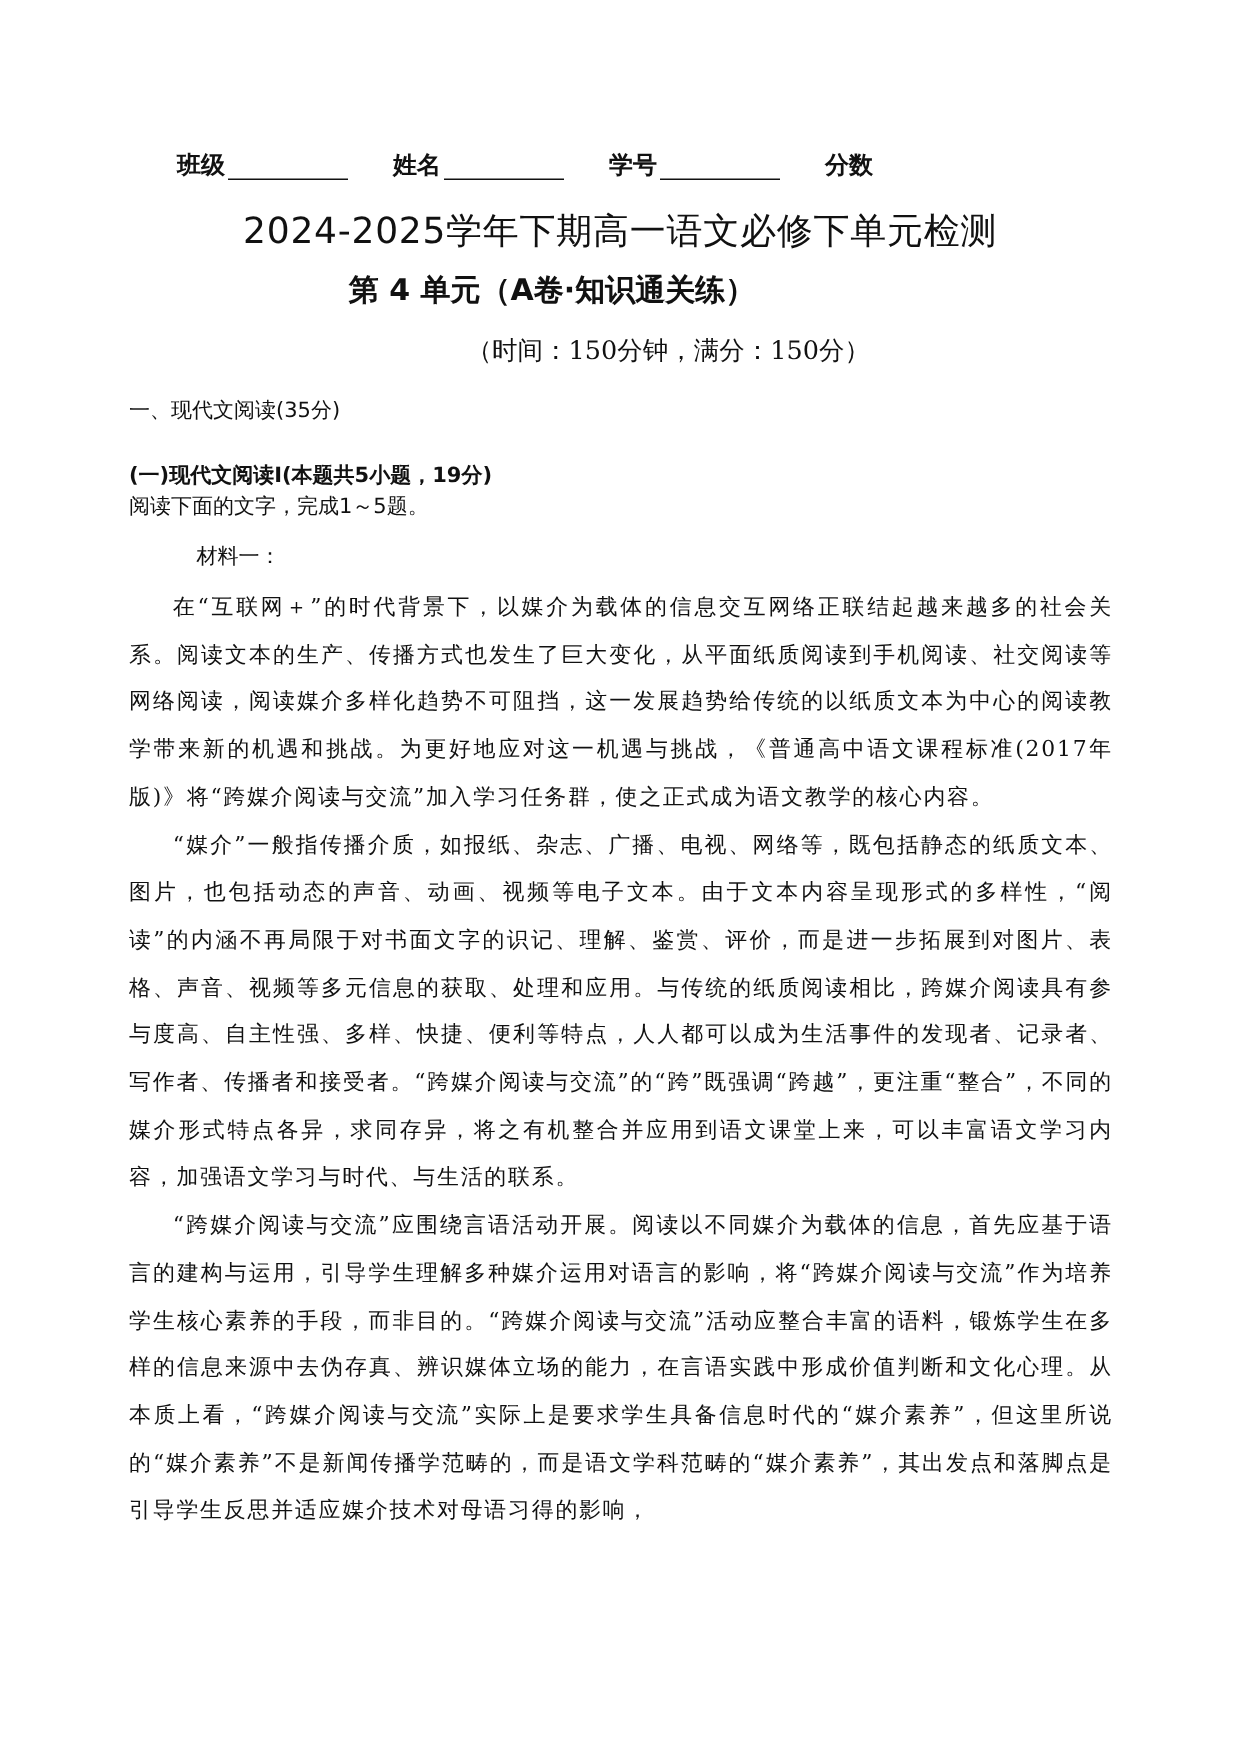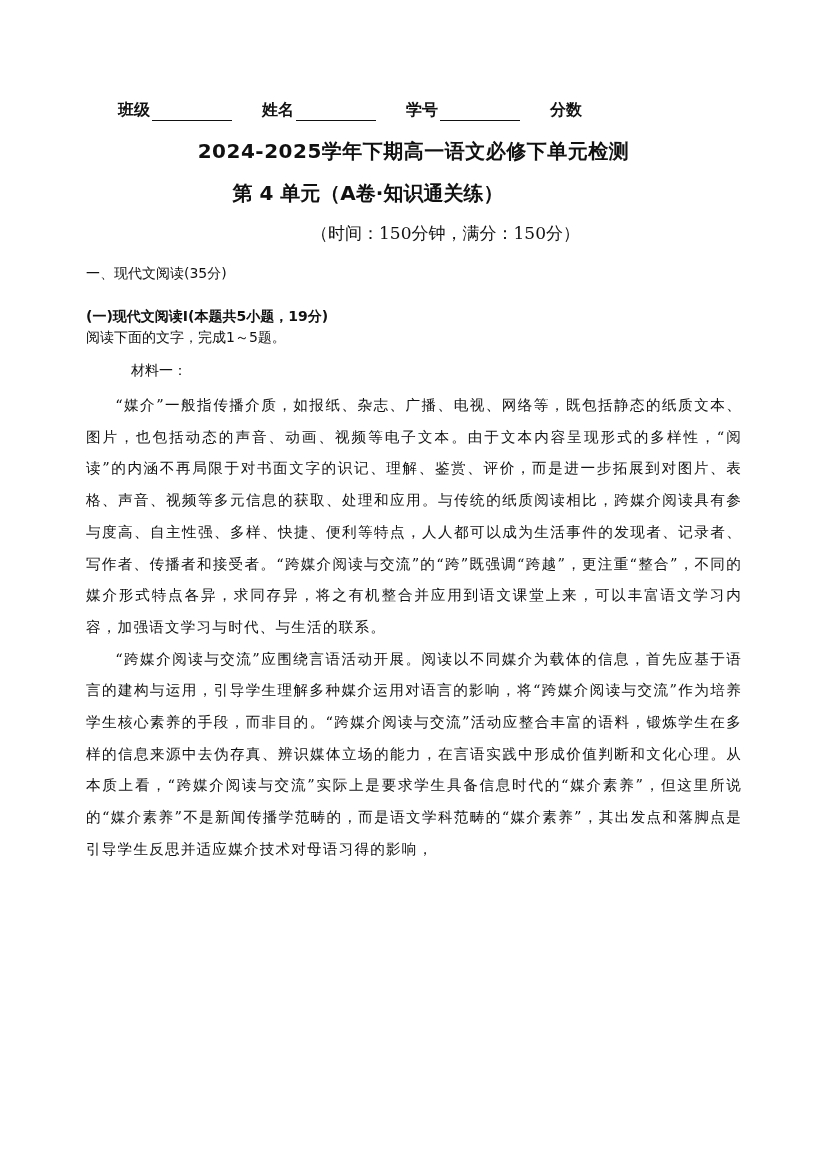--- a/index.html
+++ b/index.html
@@ -1,22 +1,22 @@
 <!DOCTYPE html>
 <html><head>
 <meta charset="utf-8">
 <style>
   html, body { margin:0; padding:0; background:#ffffff; }
   body { width:827px; height:1169px; position:relative; overflow:hidden;
          font-family:"DejaVu Serif","Liberation Serif",serif; color:#111; }
   .info-row { position:absolute; top:100px; left:118px; font-size:16px; font-weight:bold;
               font-family:"DejaVu Sans","Liberation Sans",sans-serif; display:flex; align-items:flex-end; }
-  .info-field { display:flex; align-items:flex-end; margin-right:30px; }
+  .info-field { display:flex; align-items:center; margin-right:30px; }
   .info-field .blank { display:inline-block; width:80px; border-bottom:1.5px solid #111; height:18px; margin-left:2px; }
-  .title1 { position:absolute; top:138px; left:0; width:827px; text-align:center; font-size:20px; font-weight:bold;
+  .title1 { position:absolute; top:138px; left:0; width:827px; text-align:center; font-size:24px; font-weight:normal;
             font-family:"DejaVu Sans","Liberation Sans",sans-serif; letter-spacing:0.5px; }
   .title2 { position:absolute; top:180px; left:0; width:736px; text-align:center; font-size:20px; font-weight:bold;
             font-family:"DejaVu Sans","Liberation Sans",sans-serif; }
   .title3 { position:absolute; top:222px; left:0; width:827px; text-align:center; font-size:17px;padding-left:32px; }
   .section { position:absolute; left:86px; font-size:14px; font-family:"DejaVu Sans","Liberation Sans",sans-serif; }
   .s1 { top:265px; } .s2 { top:308px;font-weight:bold; } .s3 { top:329px; } .s4 { top:362px; left:131px; }
   .body { position:absolute; top:389px; left:86px; width:656px; font-size:14.6px; line-height:31.7px;
           text-align:justify; letter-spacing:1.2px; }
   .body p { margin:0; text-indent:2em; }
 </style>
@@ -44,15 +44,16 @@
 <div class="title1">2024-2025学年下期高一语文必修下单元检测</div>
 <div class="title2">第 4 单元（A卷·知识通关练）</div>
 <div class="title3">（时间：150分钟，满分：150分）</div>
 
 <div class="section s1">一、现代文阅读(35分)</div>
 <div class="section s2">(一)现代文阅读Ⅰ(本题共5小题，19分)</div>
 <div class="section s3">阅读下面的文字，完成1～5题。</div>
 <div class="section s4">材料一：</div>
 
 <div class="body">
+  <p>在“互联网＋”的时代背景下，以媒介为载体的信息交互网络正联结起越来越多的社会关系。阅读文本的生产、传播方式也发生了巨大变化，从平面纸质阅读到手机阅读、社交阅读等网络阅读，阅读媒介多样化趋势不可阻挡，这一发展趋势给传统的以纸质文本为中心的阅读教学带来新的机遇和挑战。为更好地应对这一机遇与挑战，《普通高中语文课程标准(2017年版)》将“跨媒介阅读与交流”加入学习任务群，使之正式成为语文教学的核心内容。</p>
   <p>“媒介”一般指传播介质，如报纸、杂志、广播、电视、网络等，既包括静态的纸质文本、图片，也包括动态的声音、动画、视频等电子文本。由于文本内容呈现形式的多样性，“阅读”的内涵不再局限于对书面文字的识记、理解、鉴赏、评价，而是进一步拓展到对图片、表格、声音、视频等多元信息的获取、处理和应用。与传统的纸质阅读相比，跨媒介阅读具有参与度高、自主性强、多样、快捷、便利等特点，人人都可以成为生活事件的发现者、记录者、写作者、传播者和接受者。“跨媒介阅读与交流”的“跨”既强调“跨越”，更注重“整合”，不同的媒介形式特点各异，求同存异，将之有机整合并应用到语文课堂上来，可以丰富语文学习内容，加强语文学习与时代、与生活的联系。</p>
   <p>“跨媒介阅读与交流”应围绕言语活动开展。阅读以不同媒介为载体的信息，首先应基于语言的建构与运用，引导学生理解多种媒介运用对语言的影响，将“跨媒介阅读与交流”作为培养学生核心素养的手段，而非目的。“跨媒介阅读与交流”活动应整合丰富的语料，锻炼学生在多样的信息来源中去伪存真、辨识媒体立场的能力，在言语实践中形成价值判断和文化心理。从本质上看，“跨媒介阅读与交流”实际上是要求学生具备信息时代的“媒介素养”，但这里所说的“媒介素养”不是新闻传播学范畴的，而是语文学科范畴的“媒介素养”，其出发点和落脚点是引导学生反思并适应媒介技术对母语习得的影响，</p>
 </div>
 
 </body></html>

